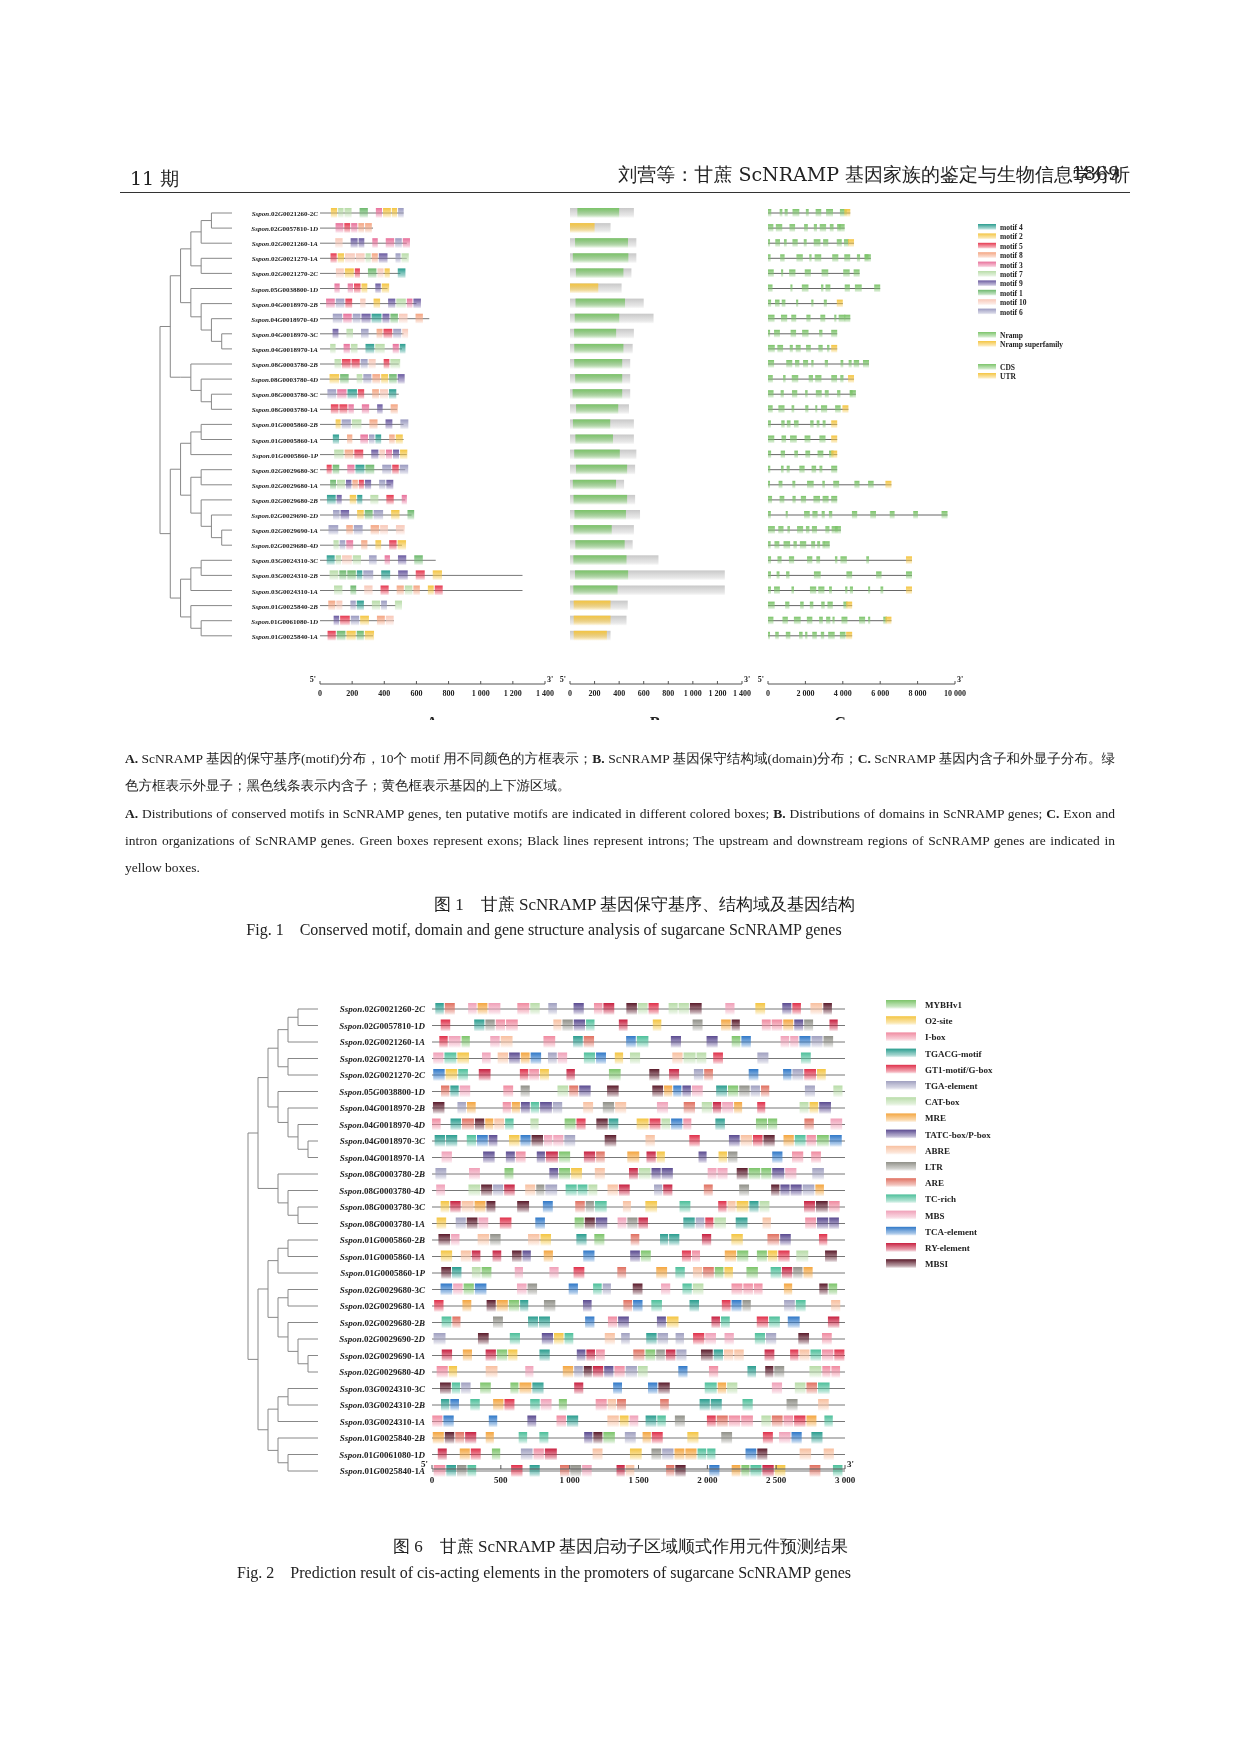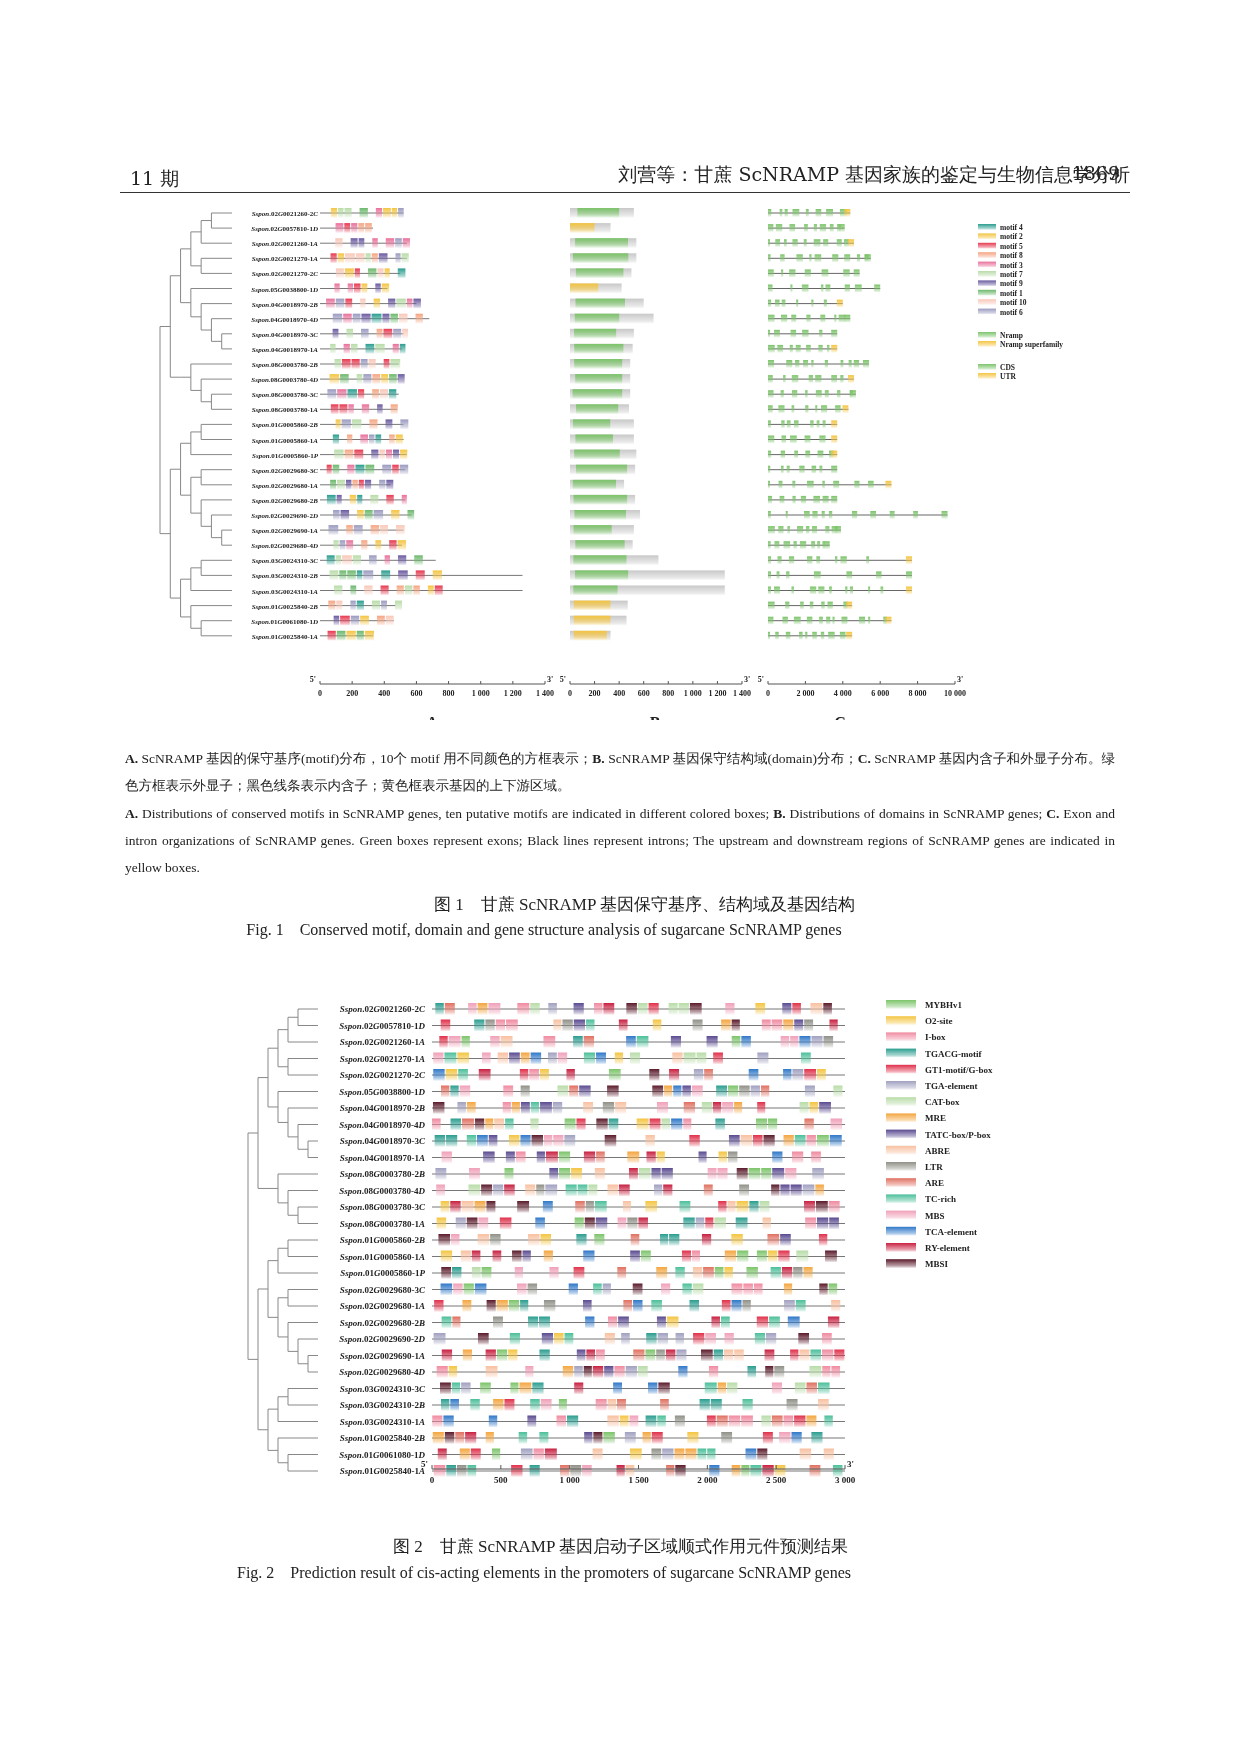--- a/index.html
+++ b/index.html
@@ -1735,14 +1735,14 @@
     <rect x="886" y="225.6" width="30" height="9" fill="url(#gf13)"></rect>
     <text x="925" y="233.6" font-size="9" fill="#222" font-weight="bold">MBS</text>
     <rect x="886" y="241.79999999999998" width="30" height="9" fill="url(#gf14)"></rect>
     <text x="925" y="249.79999999999998" font-size="9" fill="#222" font-weight="bold">TCA-element</text>
     <rect x="886" y="258" width="30" height="9" fill="url(#gf15)"></rect>
     <text x="925" y="266" font-size="9" fill="#222" font-weight="bold">RY-element</text>
     <rect x="886" y="274.2" width="30" height="9" fill="url(#gf16)"></rect>
     <text x="925" y="282.2" font-size="9" fill="#222" font-weight="bold">MBSI</text>
   </svg>
 
-<div class="figtitle" style="top:1535px;">图 2　甘蔗 ScNRAMP 基因启动子区域顺式作用元件预测结果</div>
+<div class="figtitle" style="top:1535px;">图 6　甘蔗 ScNRAMP 基因启动子区域顺式作用元件预测结果</div>
 <div class="figtitle-en" style="top:1563px;">Fig. 2　Prediction result of cis-acting elements in the promoters of sugarcane ScNRAMP genes</div>
 
 </body></html>

